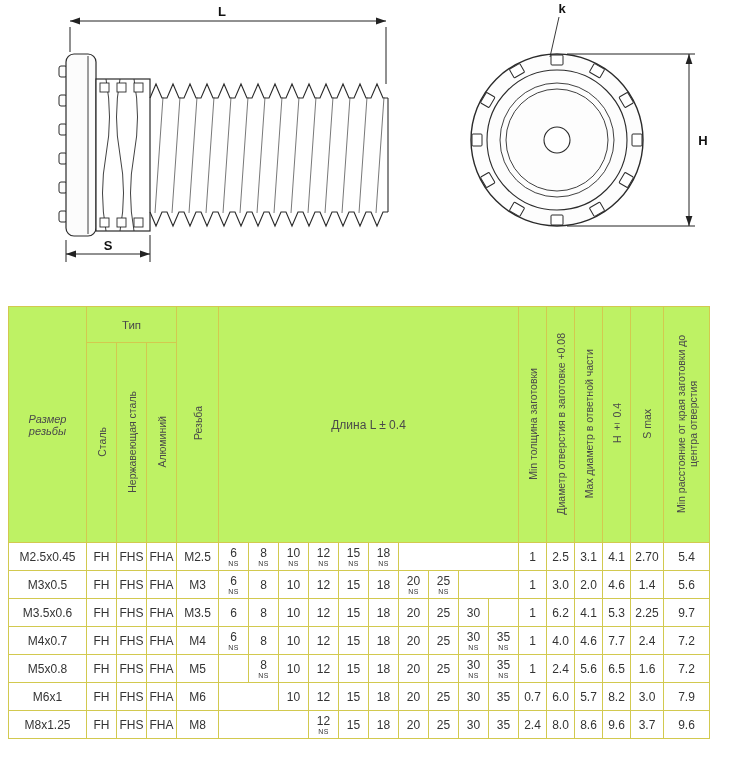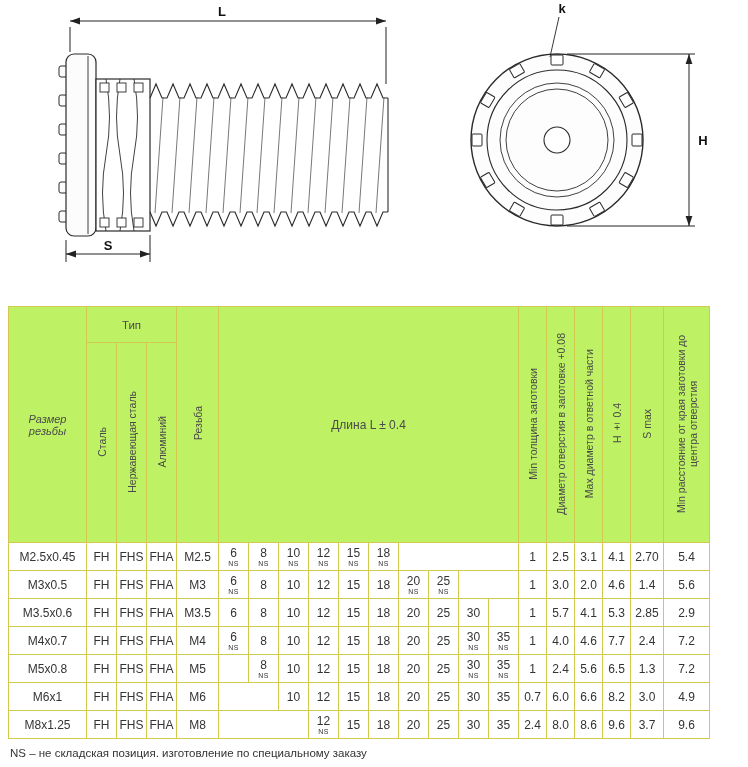--- a/index.html
+++ b/index.html
@@ -332,25 +332,25 @@
               <span class="lnum">25</span>
             </div>
           </td>
           <td>
             <div class="lenwrap">
               <span class="lnum">30</span>
             </div>
           </td>
           <td colspan="1"></td>
           <td>1</td>
-          <td>5.7</td>
+          <td>6.2</td>
           <td>4.1</td>
           <td>5.3</td>
-          <td>2.85</td>
-          <td>2.9</td>
+          <td>2.25</td>
+          <td>9.7</td>
         </tr>
         <tr>
           <td>M4x0.7</td>
           <td>FH</td>
           <td>FHS</td>
           <td>FHA</td>
           <td>M4</td>
           <td>
             <div class="lenwrap">
               <span class="lnum">6</span>
@@ -463,21 +463,21 @@
           <td>
             <div class="lenwrap">
               <span class="lnum">35</span>
               <span class="lns">NS</span>
             </div>
           </td>
           <td>1</td>
           <td>2.4</td>
           <td>5.6</td>
           <td>6.5</td>
-          <td>1.3</td>
+          <td>1.6</td>
           <td>7.2</td>
         </tr>
         <tr>
           <td>M6x1</td>
           <td>FH</td>
           <td>FHS</td>
           <td>FHA</td>
           <td>M6</td>
           <td colspan="2"></td>
           <td>
@@ -515,24 +515,24 @@
               <span class="lnum">30</span>
             </div>
           </td>
           <td>
             <div class="lenwrap">
               <span class="lnum">35</span>
             </div>
           </td>
           <td>0.7</td>
           <td>6.0</td>
-          <td>6.6</td>
+          <td>5.7</td>
           <td>8.2</td>
           <td>3.0</td>
-          <td>4.9</td>
+          <td>7.9</td>
         </tr>
         <tr>
           <td>M8x1.25</td>
           <td>FH</td>
           <td>FHS</td>
           <td>FHA</td>
           <td>M8</td>
           <td colspan="3"></td>
           <td>
             <div class="lenwrap">
@@ -573,15 +573,14 @@
           <td>2.4</td>
           <td>8.0</td>
           <td>8.6</td>
           <td>9.6</td>
           <td>3.7</td>
           <td>9.6</td>
         </tr>
       </tbody>
   </table>
 
-  <div class="footnote">NS – не складская позиция. изготовление по специальному заказу</div>
 
 </div>
 
 </body></html>

